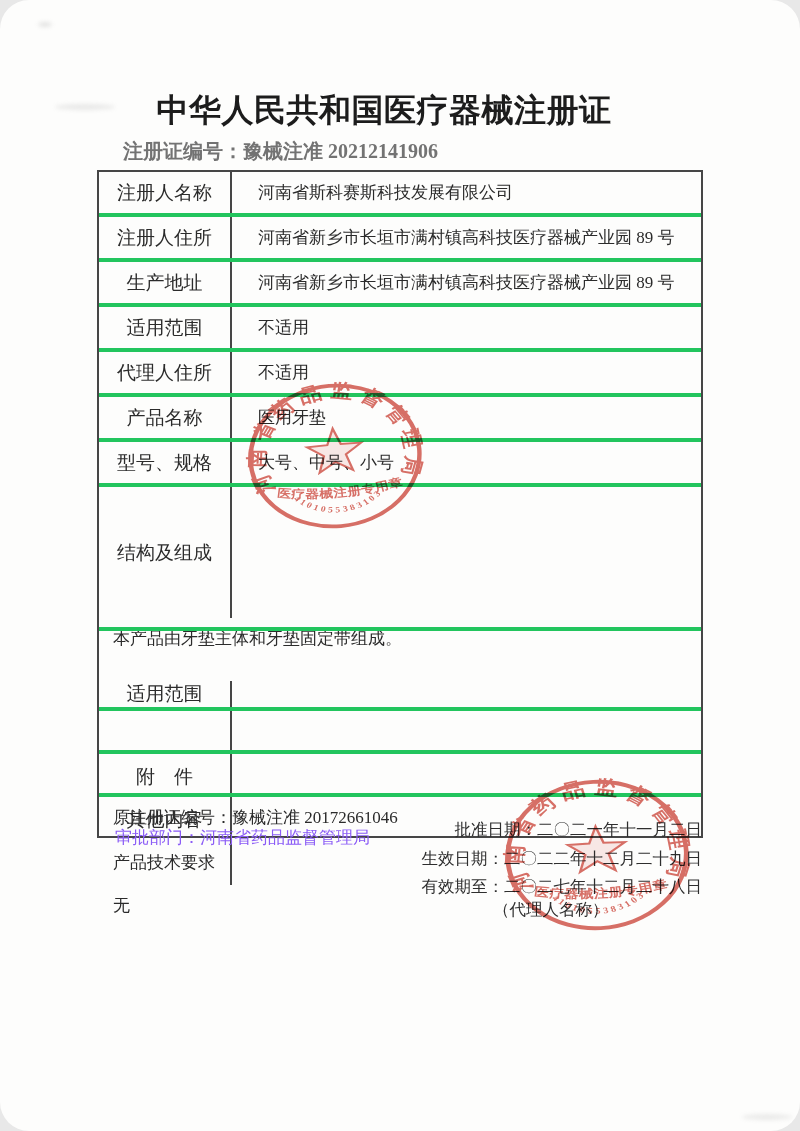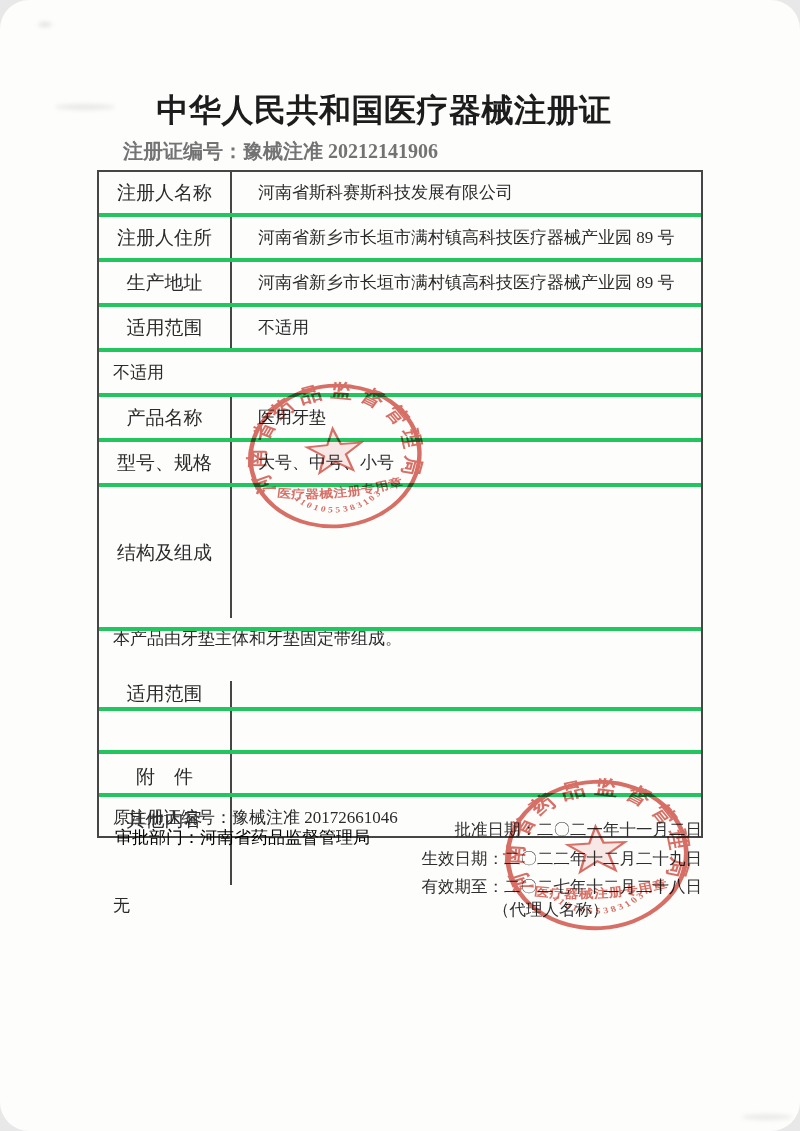--- a/index.html
+++ b/index.html
@@ -42,21 +42,21 @@
     padding:2px 8px 2px 14px;
     font-size:17px;line-height:37px;
   }
   .r-n{height:41px;gap:12px;}
   .r-tall{height:140px;flex-direction:column;}
   .r-med{height:76px;align-items:flex-end;}
   .r-s{height:39px;flex-direction:column;}
   
   .dept-line{
     position:absolute;left:115px;top:826px;
-    font-size:17px;color:#000000;
+    font-size:17px;color:#8b5cf6;
   }
   .dates-block{
     position:absolute;top:816px;right:98px;
     text-align:right;font-size:16.5px;line-height:28.5px;color:#2e2e2e;
   }
   .seal-note{
     position:absolute;left:493px;top:899px;
     font-size:16.5px;color:#2e2e2e;
   }
   
@@ -95,39 +95,41 @@
     </div>
     <div class="row r-n">
       <div class="cell-label">生产地址</div>
       <div class="cell-value">河南省新乡市长垣市满村镇高科技医疗器械产业园 89 号</div>
     </div>
     <div class="row r-n">
       <div class="cell-label">适用范围</div>
       <div class="cell-value">不适用</div>
     </div>
     <div class="row r-n">
+      <div class="cell-label">代理人住所</div>
       <div class="cell-value">不适用</div>
     </div>
     <div class="row r-n">
       <div class="cell-label">产品名称</div>
       <div class="cell-value">医用牙垫</div>
     </div>
     <div class="row r-n">
       <div class="cell-label">型号、规格</div>
       <div class="cell-value">大号、中号、小号</div>
     </div>
     <div class="row r-tall">
       <div class="cell-label">结构及组成</div>
       <div class="cell-value">本产品由牙垫主体和牙垫固定带组成。</div>
     </div>
     <div class="row r-med">
       <div class="cell-label">适用范围</div>
     </div>
     <div class="row r-s">
       <div class="cell-label">附　件</div>
+      <div class="cell-value">产品技术要求</div>
     </div>
     <div class="row r-s">
       <div class="cell-label">其他内容</div>
       <div class="cell-value">无</div>
     </div>
     <div class="row r-s">
       <div class="cell-value">原注册证编号：豫械注准 20172661046</div>
     </div>
   </div>
 

